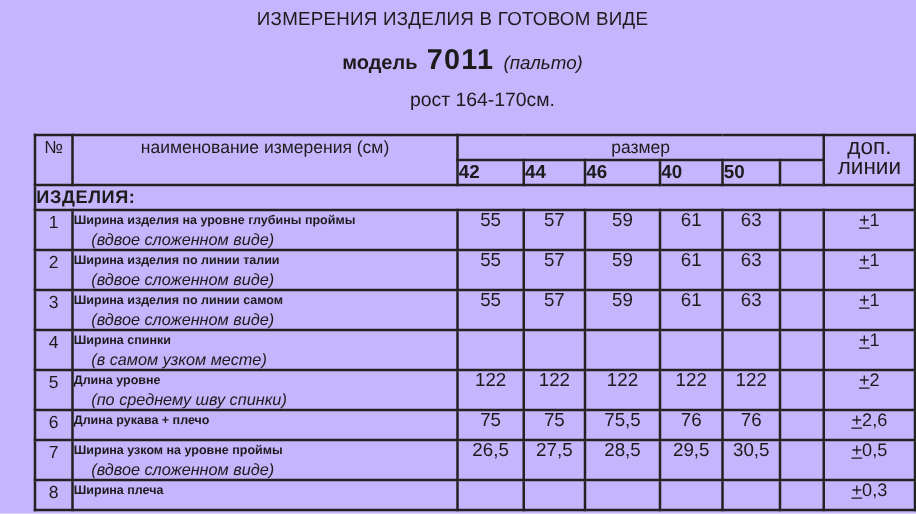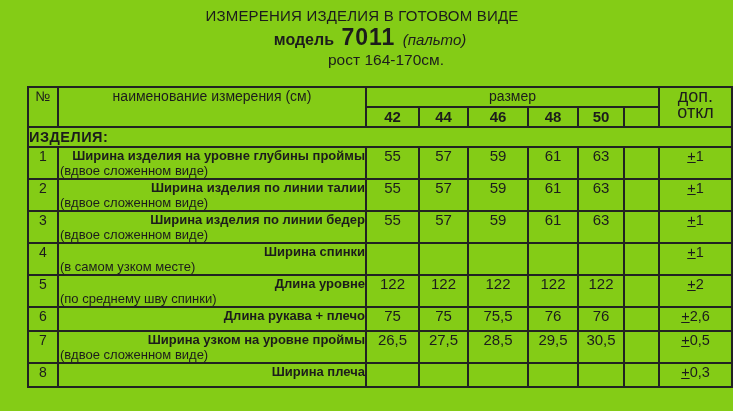--- a/index.html
+++ b/index.html
@@ -4,38 +4,38 @@
 <style>
   html, body {
     margin: 0;
     padding: 0;
     background: #ffffff;
   }
   .page {
     position: relative;
     width: 733px;
     height: 411px;
-    background: #84cc16;
+    background: #c4b5fd;
     color: #1c1c1c;
     font-family: "Liberation Sans", sans-serif;
     overflow: hidden;
   }
   .title-block {
     width: 724px;
     text-align: center;
     padding-top: 7px;
   }
   .title-line1 {
     font-size: 15px;
     line-height: 18px;
     letter-spacing: 0.2px;
   }
   .title-line2 {
     margin-top: 3px;
-    line-height: 18px;
+    line-height: 38px;
     padding-left: 16px;
   }
   .model-label {
     font-size: 16px;
     font-weight: bold;
   }
   .model-number {
     font-size: 23px;
     font-weight: bold;
     letter-spacing: 1px;
@@ -67,21 +67,21 @@
   
   td.h-num, td.h-name, td.h-size, td.h-tol {
     text-align: center;
     font-size: 14px;
     line-height: 17px;
     vertical-align: middle;
   }
   tr.head-row1 { height: 20px; }
   tr.head-row2 { height: 20px; }
   td.h-size-val {
-    text-align: center;
+    text-align: left;
     font-weight: bold;
     font-size: 15px;
     line-height: 17px;
     vertical-align: middle;
   }
   td.h-tol {
     font-size: 18px;
     line-height: 16px;
   }
   
@@ -99,29 +99,29 @@
   tr.row-single { height: 24px; }
   td.c-num {
     text-align: center;
     font-size: 14px;
     line-height: 17px;
     padding-top: 1px;
   }
   td.c-namecell { padding: 1px 4px 1px 8px; }
   .c-name {
     font-weight: bold;
+    font-size: 10px;
+    line-height: 15px;
+    white-space: nowrap;
+  }
+  .c-note {
+    font-style: italic;
     font-size: 13px;
     line-height: 15px;
-    white-space: nowrap;
-    text-align: right;
-  }
-  .c-note {
-    font-size: 13px;
-    line-height: 15px;
-    padding-left: 1px;
+    padding-left: 14px;
     white-space: nowrap;
   }
   td.c-val {
     text-align: center;
     font-size: 15px;
     line-height: 16px;
     padding-top: 2px;
   }
   td.c-tol {
     text-align: center;
@@ -158,28 +158,28 @@
         <col style="width:35px">
       <col style="width:73px">
     </colgroup>
     <tbody>
       <tr class="head-row1">
         <td class="h-num" rowspan="2">№</td>
         <td class="h-name" rowspan="2">наименование измерения (см)</td>
         <td class="h-size" colspan="6">размер</td>
         <td class="h-tol" rowspan="2">
           <div>доп.</div>
-          <div>откл</div>
+          <div>линии</div>
         </td>
       </tr>
       <tr class="head-row2">
         <td class="h-size-val">42</td>
         <td class="h-size-val">44</td>
         <td class="h-size-val">46</td>
-        <td class="h-size-val">48</td>
+        <td class="h-size-val">40</td>
         <td class="h-size-val">50</td>
         <td class="h-size-val"></td>
       </tr>
       <tr class="section-row">
         <td class="section-cell" colspan="9">ИЗДЕЛИЯ:</td>
       </tr>
     </tbody>
     <tbody id="rows-body">
         <tr class="row-double">
       <td class="c-num">1</td>
@@ -209,21 +209,21 @@
       <td class="c-val">61</td>
       <td class="c-val">63</td>
       <td class="c-val"></td>
       <td class="c-tol">
         <span class="tol-sign">+</span><span class="tol-num">1</span>
       </td>
     </tr>
         <tr class="row-double">
       <td class="c-num">3</td>
       <td class="c-namecell">
-        <div class="c-name">Ширина изделия по линии бедер</div>
+        <div class="c-name">Ширина изделия по линии самом</div>
         <div class="c-note">(вдвое сложенном виде)</div>
       </td>
       <td class="c-val">55</td>
       <td class="c-val">57</td>
       <td class="c-val">59</td>
       <td class="c-val">61</td>
       <td class="c-val">63</td>
       <td class="c-val"></td>
       <td class="c-tol">
         <span class="tol-sign">+</span><span class="tol-num">1</span>

